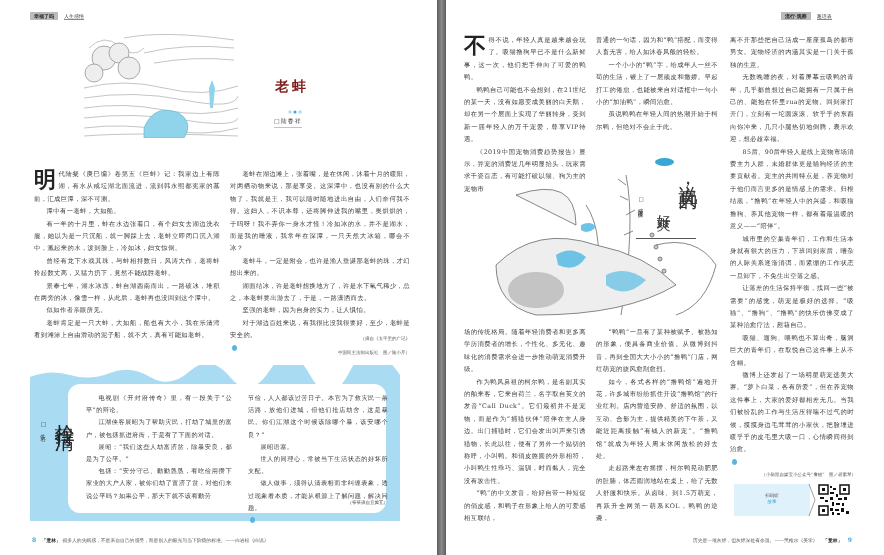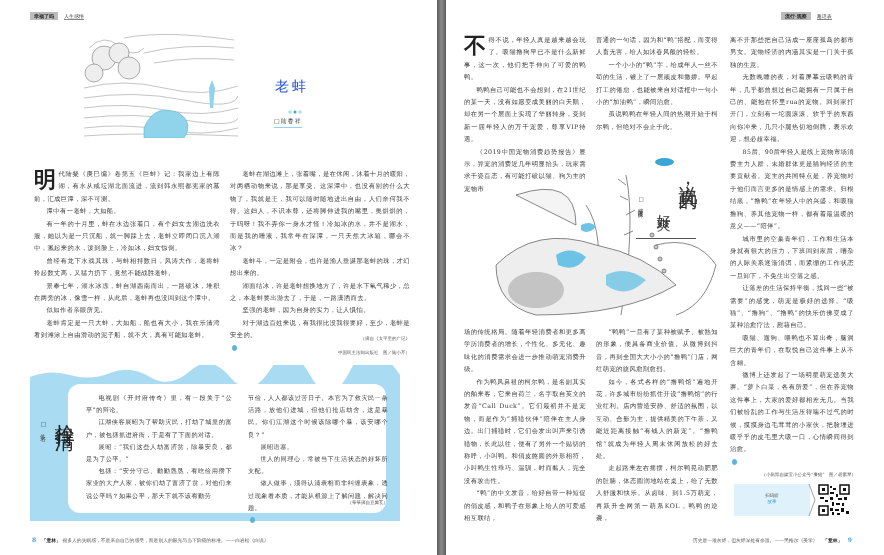--- a/index.html
+++ b/index.html
@@ -9,21 +9,21 @@
   #right{left:446px;width:438px;}
   .gutter{position:absolute;left:437px;top:0;width:9px;height:555px;background:linear-gradient(90deg,#5d5d5d,#8a8a8a,#5d5d5d);}
   .hdr{position:absolute;font-size:5px;color:#444;display:flex;align-items:center;gap:6px;}
   .hdr .tag{background:#bbb;color:#222;font-weight:bold;padding:1px 4px;font-size:5px;}
   .hdr .line{border-bottom:1px solid #888;}
   .txt{position:absolute;font-size:6.3px;line-height:12.4px;color:#3a3a3a;text-align:justify;letter-spacing:0.4px;}
   .txt p{margin:0;text-indent:2em;}
   .txt p.noindent{text-indent:0;}
   .dropcap{float:left;font-size:22px;line-height:22px;margin:0 2px 0 0;color:#222;font-weight:bold;}
   .illus{position:absolute;}
-  .title{position:absolute;font-weight:normal;color:#1d4ed8;}
+  .title{position:absolute;font-weight:bold;color:#7f1d1d;}
   .src{position:absolute;font-size:4.5px;color:#555;text-align:right;}
   .footer{position:absolute;bottom:12px;font-size:4.8px;color:#555;}
   .footer .pg{color:#3aa6d8;font-weight:bold;font-size:6px;margin-right:4px;}
   .blue{color:#3aa6d8;}
   .endmark{display:inline-block;width:5px;height:6px;background:#5ab3e0;border-radius:50% 50% 50% 50%/60% 60% 40% 40%;vertical-align:middle;margin-left:2px;}
 </style>
 </head>
 <body>
 
 <div id="left" class="page">

